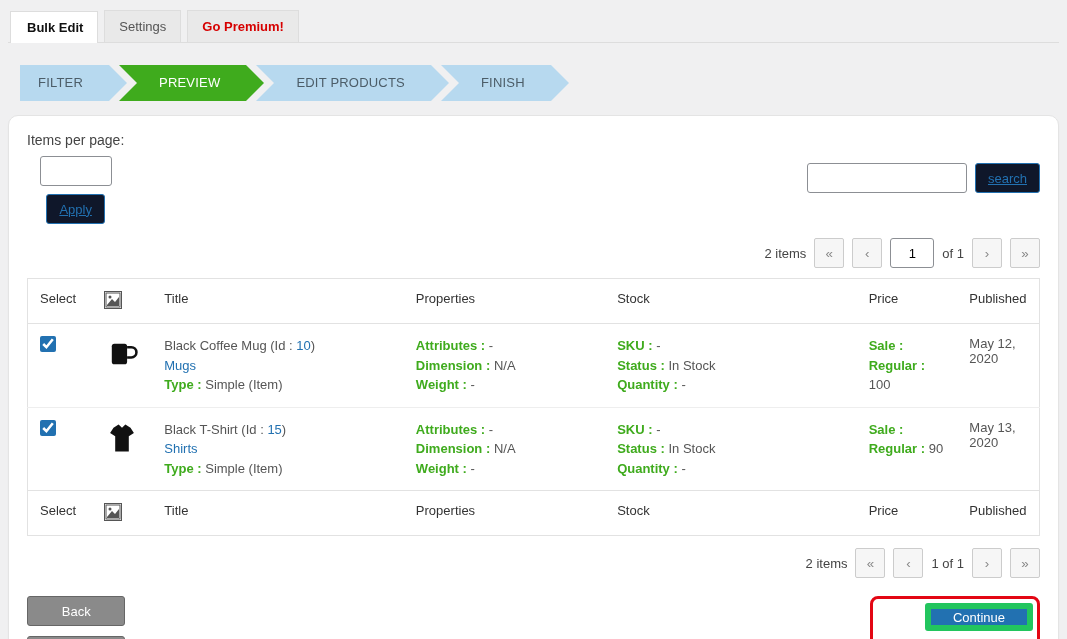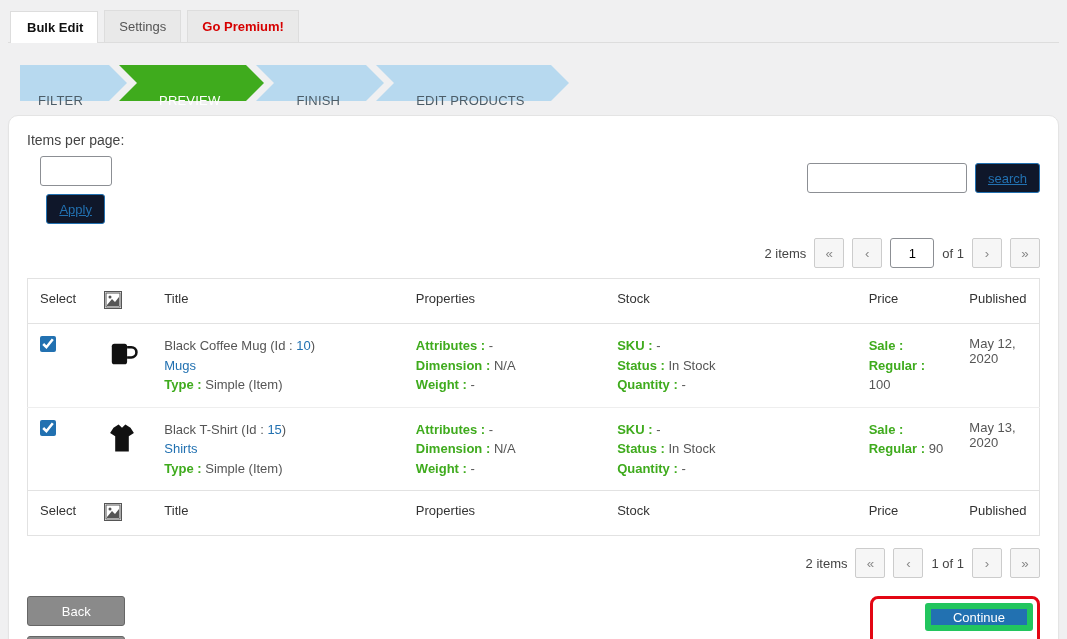--- a/index.html
+++ b/index.html
@@ -40,21 +40,21 @@
   
   .wizard {
     display: flex;
     margin: 22px 0 14px 0;
     padding-left: 12px;
   }
   .step {
     position: relative;
     height: 36px;
     line-height: 36px;
-    padding: 18px 26px 0 40px;
+    padding: 0 26px 0 40px;
     background: #b7d9ef;
     color: #4c5d68;
     font-size: 13px;
     font-weight: 500;
     letter-spacing: 0.2px;
     margin-right: 10px;
   }
   .step:first-child { padding-left: 18px; }
   .step::after {
     content: '';
@@ -246,22 +246,22 @@
 
 <div class="top-tabs">
   <div class="top-tab active">Bulk Edit</div>
   <div class="top-tab">Settings</div>
   <div class="top-tab premium">Go Premium!</div>
 </div>
 
 <div class="wizard">
   <div class="step">FILTER</div>
   <div class="step active">PREVIEW</div>
+  <div class="step">EDIT PRODUCTS</div>
   <div class="step">FINISH</div>
-  <div class="step">EDIT PRODUCTS</div>
 </div>
 
 <div class="panel">
 
   <div class="toolbar">
     <div class="toolbar-left">
       <span class="lbl">Items per page:</span>
       <input class="txt-input" type="text" value="" style="">
       <button class="btn-outline">Apply</button>
     </div>

